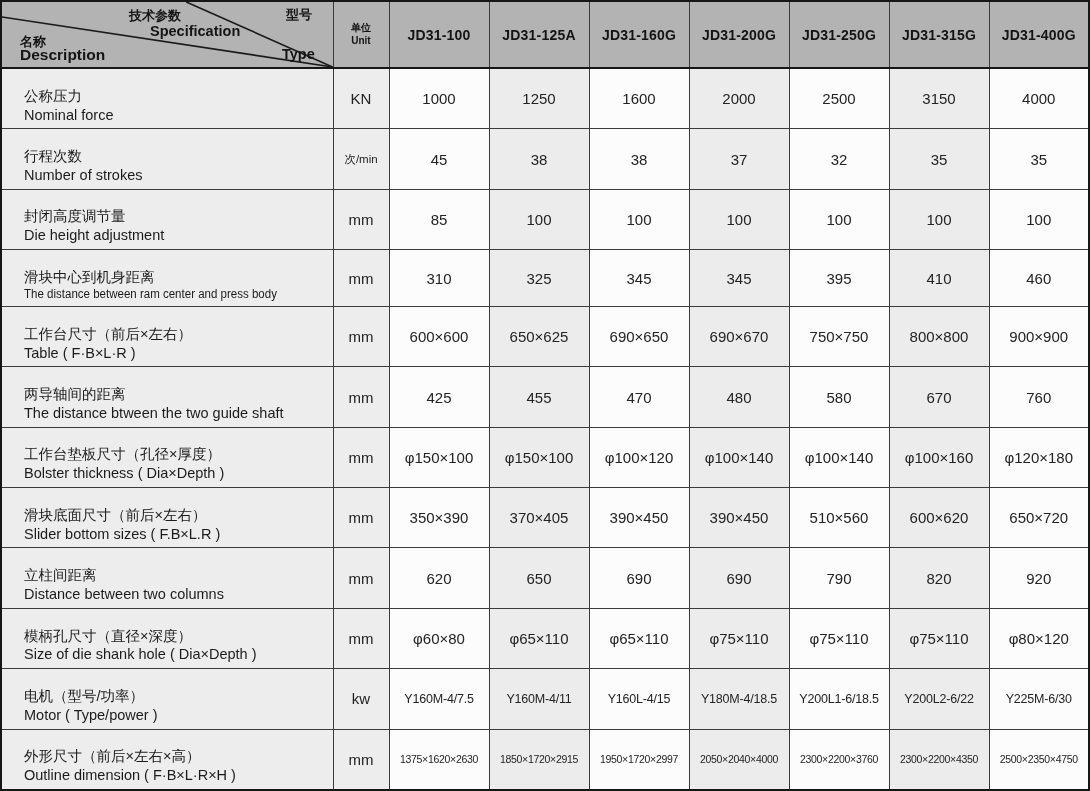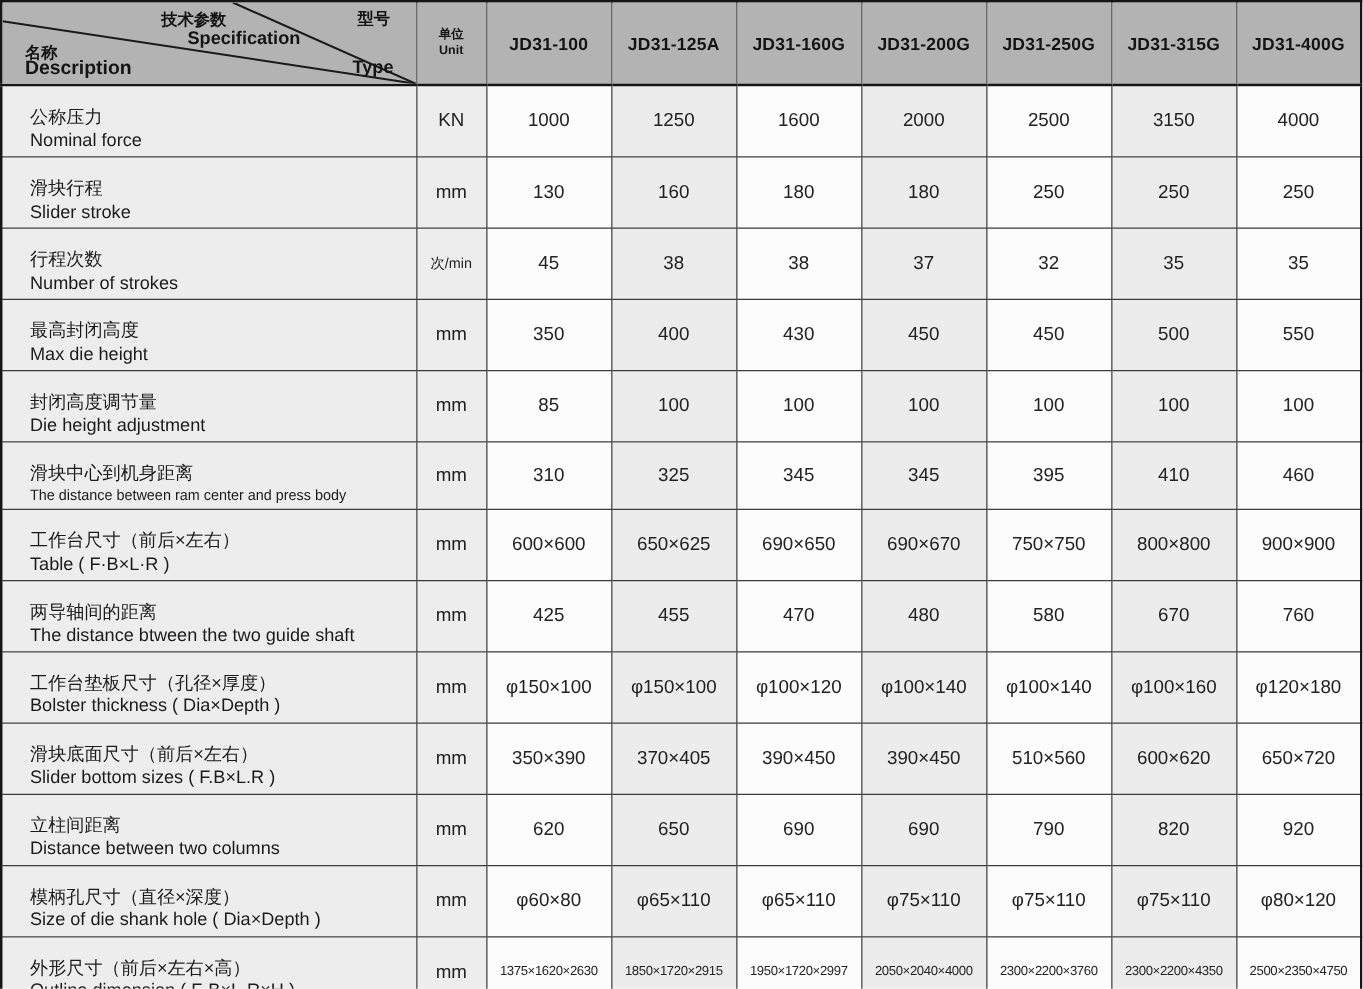--- a/index.html
+++ b/index.html
@@ -136,62 +136,34 @@
         <td class="val">1000</td>
         <td class="val stripe">1250</td>
         <td class="val">1600</td>
         <td class="val stripe">2000</td>
         <td class="val">2500</td>
         <td class="val stripe">3150</td>
         <td class="val">4000</td>
       </tr>
       <tr>
         <th class="label">
-          <div class="zh">滑块行程</div>
-          <div class="en">Slider stroke</div>
-        </th>
-        <td class="unit">mm</td>
-        <td class="val">130</td>
-        <td class="val stripe">160</td>
-        <td class="val">180</td>
-        <td class="val stripe">180</td>
-        <td class="val">250</td>
-        <td class="val stripe">250</td>
-        <td class="val">250</td>
-      </tr>
-      <tr>
-        <th class="label">
           <div class="zh">行程次数</div>
           <div class="en">Number of strokes</div>
         </th>
         <td class="unit small">次/min</td>
         <td class="val">45</td>
         <td class="val stripe">38</td>
         <td class="val">38</td>
         <td class="val stripe">37</td>
         <td class="val">32</td>
         <td class="val stripe">35</td>
         <td class="val">35</td>
       </tr>
       <tr>
         <th class="label">
-          <div class="zh">最高封闭高度</div>
-          <div class="en">Max die height</div>
-        </th>
-        <td class="unit">mm</td>
-        <td class="val">350</td>
-        <td class="val stripe">400</td>
-        <td class="val">430</td>
-        <td class="val stripe">450</td>
-        <td class="val">450</td>
-        <td class="val stripe">500</td>
-        <td class="val">550</td>
-      </tr>
-      <tr>
-        <th class="label">
           <div class="zh">封闭高度调节量</div>
           <div class="en">Die height adjustment</div>
         </th>
         <td class="unit">mm</td>
         <td class="val">85</td>
         <td class="val stripe">100</td>
         <td class="val">100</td>
         <td class="val stripe">100</td>
         <td class="val">100</td>
         <td class="val stripe">100</td>
@@ -290,20 +262,34 @@
         <td class="val">φ60×80</td>
         <td class="val stripe">φ65×110</td>
         <td class="val">φ65×110</td>
         <td class="val stripe">φ75×110</td>
         <td class="val">φ75×110</td>
         <td class="val stripe">φ75×110</td>
         <td class="val">φ80×120</td>
       </tr>
       <tr>
         <th class="label">
+          <div class="zh">电机（型号/功率）</div>
+          <div class="en">Motor ( Type/power )</div>
+        </th>
+        <td class="unit">kw</td>
+        <td class="val mid">Y160M-4/7.5</td>
+        <td class="val stripe mid">Y160M-4/11</td>
+        <td class="val mid">Y160L-4/15</td>
+        <td class="val stripe mid">Y180M-4/18.5</td>
+        <td class="val mid">Y200L1-6/18.5</td>
+        <td class="val stripe mid">Y200L2-6/22</td>
+        <td class="val mid">Y225M-6/30</td>
+      </tr>
+      <tr>
+        <th class="label">
           <div class="zh">外形尺寸（前后×左右×高）</div>
           <div class="en">Outline dimension ( F·B×L·R×H )</div>
         </th>
         <td class="unit">mm</td>
         <td class="val tiny">1375×1620×2630</td>
         <td class="val stripe tiny">1850×1720×2915</td>
         <td class="val tiny">1950×1720×2997</td>
         <td class="val stripe tiny">2050×2040×4000</td>
         <td class="val tiny">2300×2200×3760</td>
         <td class="val stripe tiny">2300×2200×4350</td>

